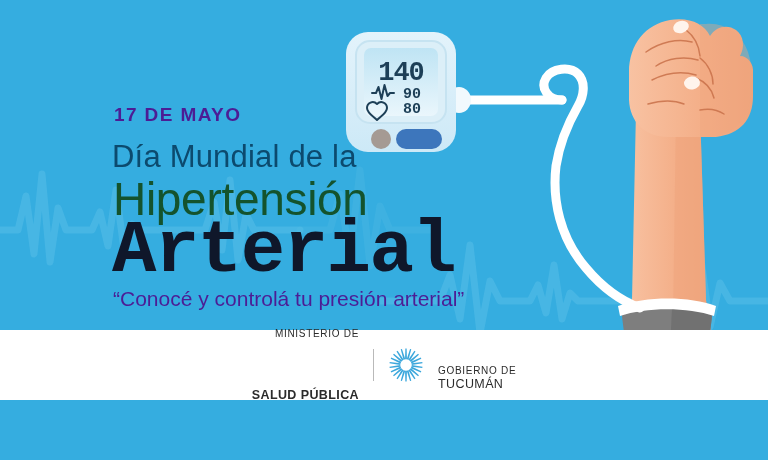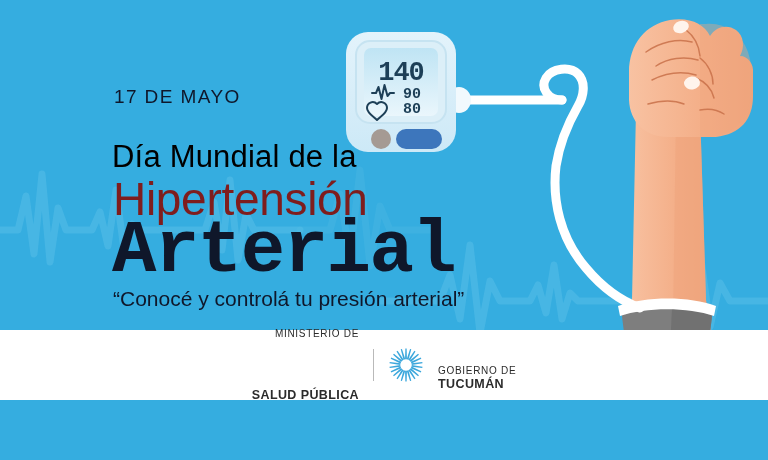--- a/index.html
+++ b/index.html
@@ -14,43 +14,43 @@
   }
 
   
   .ecg-bg{position:absolute;left:0;top:150px;width:768px;height:140px;pointer-events:none;}
   .ecg-bg-2{position:absolute;left:380px;top:215px;width:420px;height:140px;pointer-events:none;}
 
   
   .text-block{position:absolute;left:0;top:0;width:500px;height:390px;}
 
   .kicker{
-    position:absolute;left:114px;top:86px;
-    color:#0f172a;font-weight:normal;font-size:19px;letter-spacing:1.4px;
+    position:absolute;left:114px;top:104px;
+    color:#4c1d95;font-weight:bold;font-size:19px;letter-spacing:1.4px;
     white-space:nowrap;
   }
   .line-dia{
     position:absolute;left:112px;top:139px;
-    color:#000000;font-size:31px;font-weight:400;letter-spacing:.2px;
+    color:#0c4a6e;font-size:31px;font-weight:400;letter-spacing:.2px;
     white-space:nowrap;
   }
   .line-hiper{
     position:absolute;left:113px;top:172px;
-    color:#7f1d1d;font-size:46px;font-weight:300;letter-spacing:-.3px;
+    color:#14532d;font-size:46px;font-weight:300;letter-spacing:-.3px;
     white-space:nowrap;
   }
   .line-arterial{
     position:absolute;left:112px;top:209px;
     color:#0f172a;font-size:74px;font-weight:bold;letter-spacing:-1.5px;
     white-space:nowrap;
     font-family:Liberation Mono, monospace;
   }
   .tagline{
     position:absolute;left:113px;top:287px;
-    color:#0f172a;font-size:21px;font-weight:400;
+    color:#4c1d95;font-size:21px;font-weight:400;
     white-space:nowrap;
   }
 
   
   .art{position:absolute;left:0;top:0;width:768px;height:400px;}
 
   
   .footer{
     position:absolute;left:0;bottom:0;width:768px;height:70px;
     background:#ffffff;
@@ -60,21 +60,21 @@
   .brand-left{
     text-align:right;color:#2B2B2B;line-height:1.18;
   }
   .brand-left .l1{font-size:10px;letter-spacing:.7px;font-weight:400;}
   .brand-left .l2{font-size:12.5px;letter-spacing:.4px;font-weight:bold;margin-top:48px;}
   .divider{width:1px;height:32px;background:#B9B9B9;}
   .brand-right{
     text-align:left;color:#2B2B2B;line-height:1.18;
   }
   .brand-right .l1{font-size:10px;letter-spacing:.7px;font-weight:400;margin-top:27px;}
-  .brand-right .l2{font-size:12.5px;letter-spacing:.4px;font-weight:bold;}
+  .brand-right .l2{font-size:12.5px;letter-spacing:.4px;font-weight:normal;}
   .sun-logo{width:36px;height:36px;flex:0 0 36px;}
 </style>
 </head>
 <body>
 
 <div id="poster">
 
   <svg class="ecg-bg" viewBox="0 0 768 140" preserveAspectRatio="none">
     <path d="M-5,80 L18,80 L26,46 L34,104 L42,24 L50,112 L58,58 L66,80 L92,80
              L100,62 L108,96 L116,40 L124,100 L132,74 L140,80 L205,80

